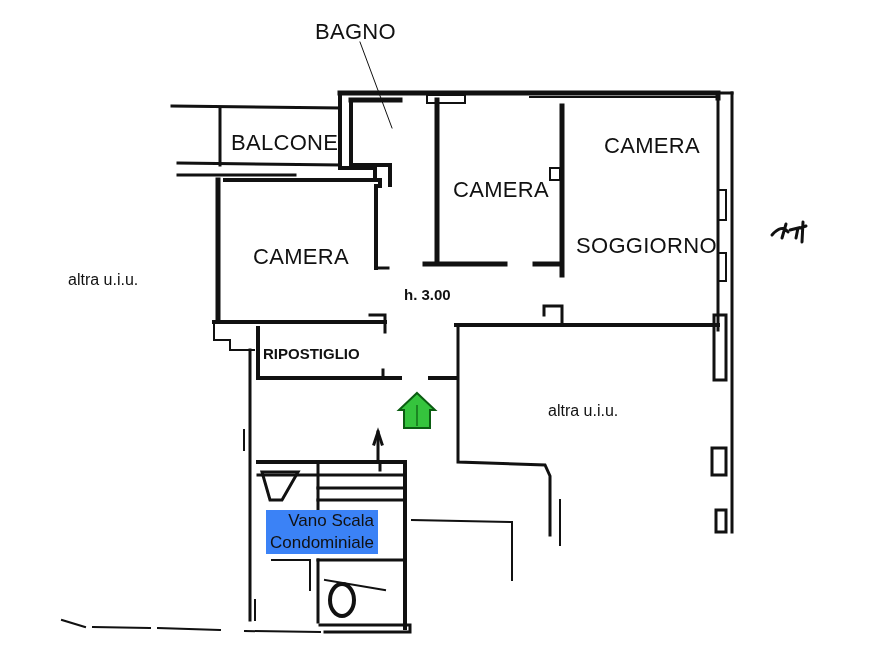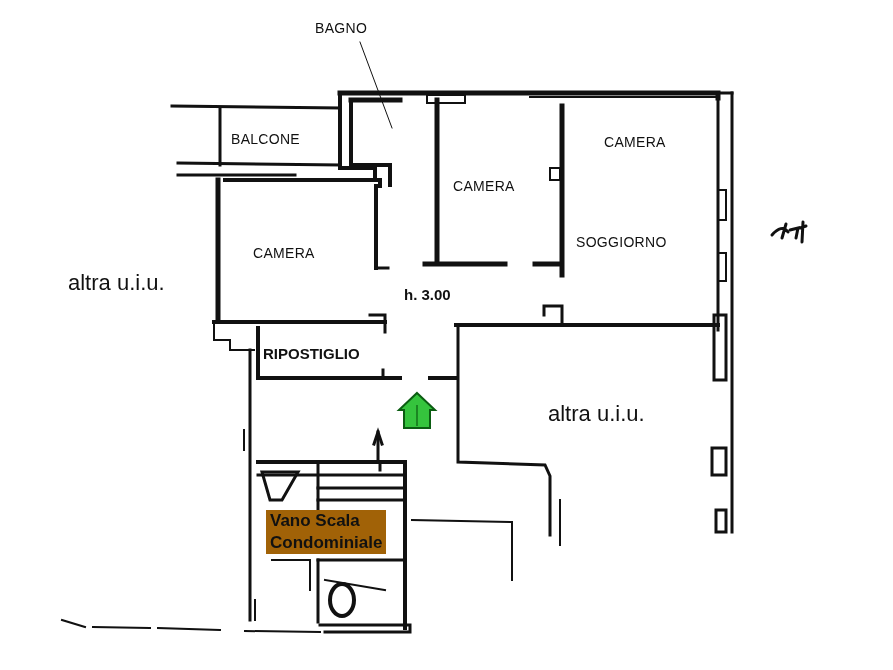--- a/index.html
+++ b/index.html
@@ -1,23 +1,23 @@
 <!DOCTYPE html>
 <html><head>
 <meta charset="utf-8">
 <style>
   html, body { margin: 0; padding: 0; background: #ffffff; }
   body { width: 893px; height: 670px; overflow: hidden; position: relative;
          font-family: "Liberation Sans", sans-serif; }
   #plan { position: absolute; left: 0; top: 0; width: 893px; height: 670px; }
   .lbl { position: absolute; color: #111; white-space: nowrap; line-height: 1; }
-  .lbl-room { font-size: 14px; letter-spacing: 0.3px; }
-  .lbl-other { font-size: 22px; }
+  .lbl-room { font-size: 22px; letter-spacing: 0.3px; }
+  .lbl-other { font-size: 16px; }
   .lbl-small { font-size: 15px; font-weight: bold; }
-  .lbl-stair { font-size: 17px; text-align: left; line-height: 22px; background: #a16207; padding: 0 4px; font-weight: bold; }
+  .lbl-stair { font-size: 17px; text-align: right; line-height: 22px; background: #3b82f6; padding: 0 4px; }
 </style>
 </head>
 <body>
 
 <svg id="plan" viewBox="0 0 893 670" xmlns="http://www.w3.org/2000/svg">
   <g fill="none" stroke="#111" stroke-linecap="square">
 
     <path d="M340 93 L718 93 L718 98" stroke-width="5"></path>
     <path d="M530 97 L715 97" stroke-width="2"></path>
 

